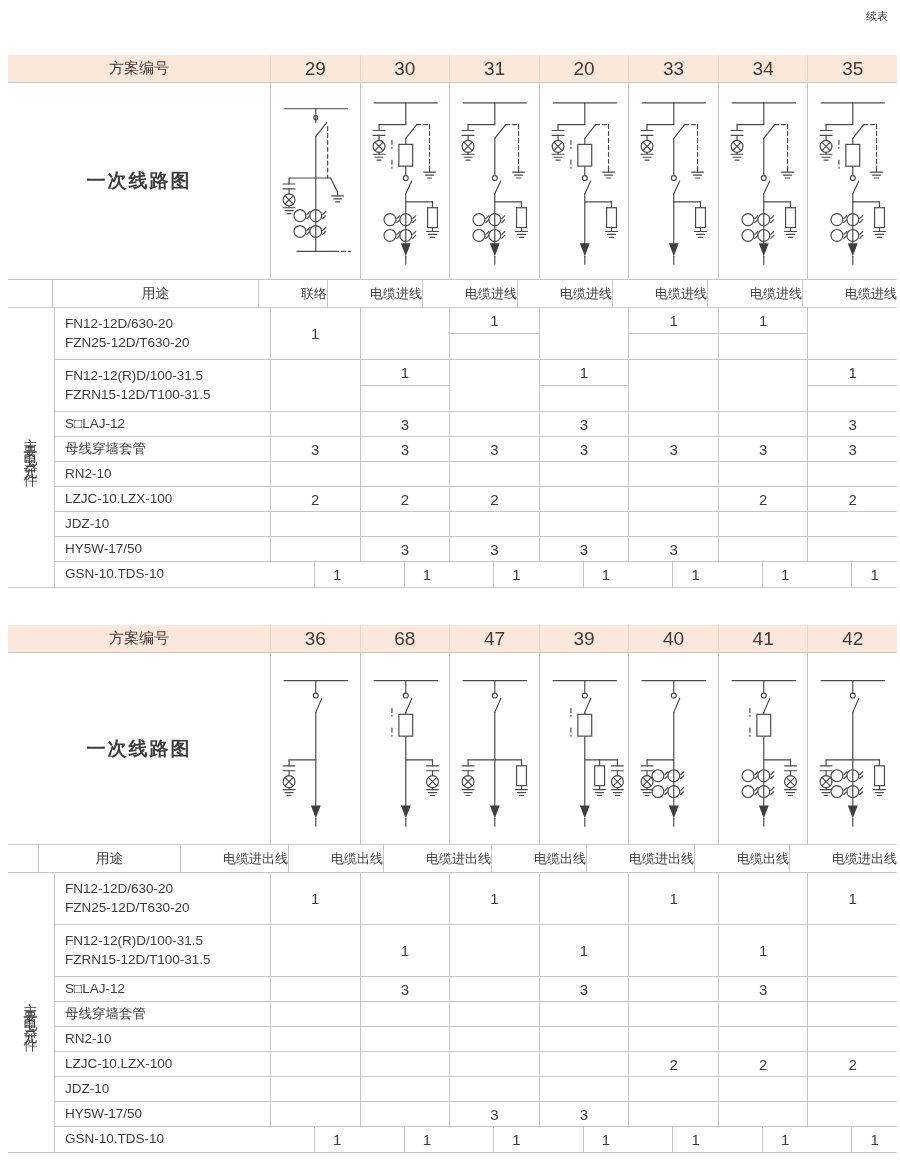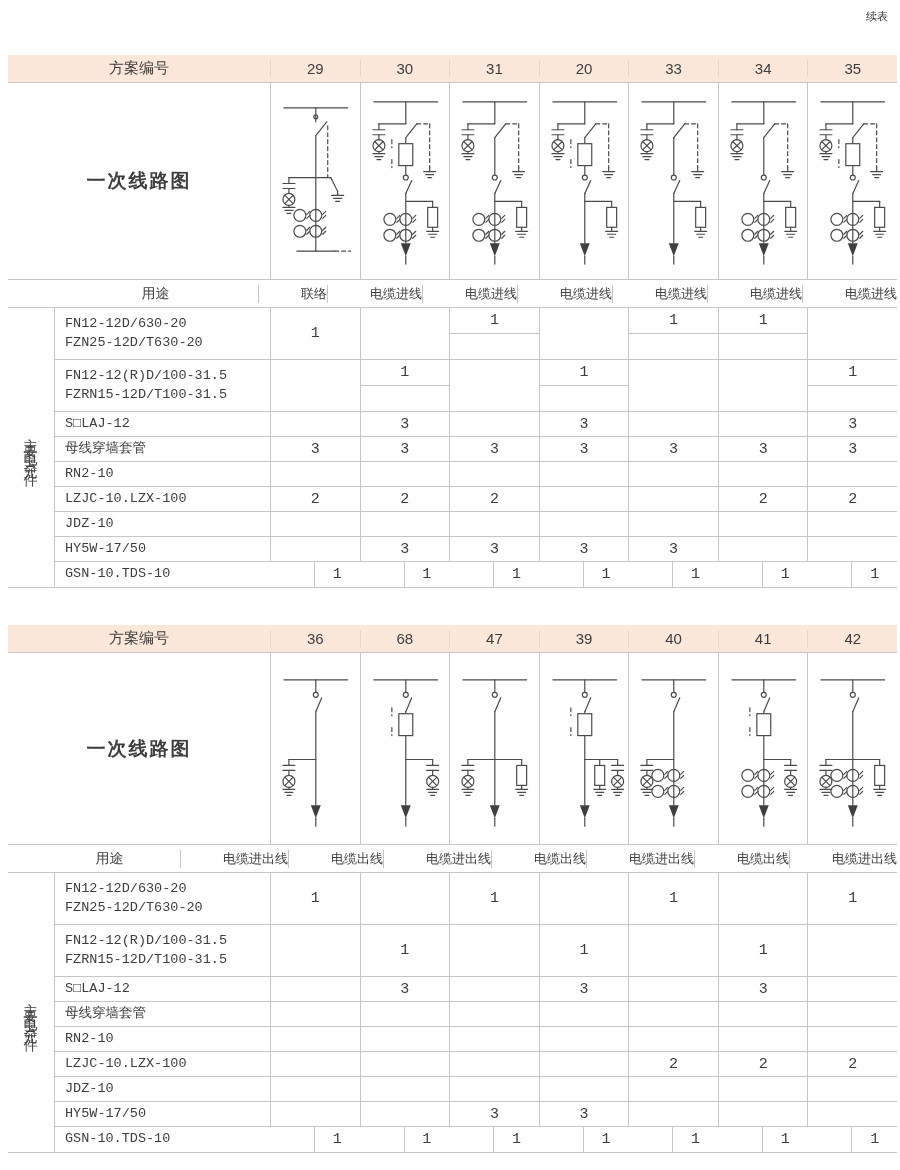--- a/index.html
+++ b/index.html
@@ -8,38 +8,38 @@
     --txt:#3d3d3d;
   }
   *{box-sizing:border-box;margin:0;padding:0;}
   html,body{background:#ffffff;}
   body{
     width:900px;height:1170px;position:relative;overflow:hidden;
     font-family:"Liberation Sans","DejaVu Sans",sans-serif;color:var(--txt);
   }
   .continued{position:absolute;top:9px;right:12px;font-size:11px;color:#333;}
   .vtable{position:absolute;left:8px;width:889px;border-bottom:1px solid var(--bd);background:#fff;}
-  .row{display:flex;width:100%;align-items:center;}
+  .row{display:flex;width:100%;}
   .hdr{height:27px;background:#fce8da;}
   .hlabel{width:262px;display:flex;align-items:center;justify-content:center;font-size:15px;}
-  .hnum{flex:1;display:flex;align-items:center;justify-content:center;font-size:15px;border-left:1px solid var(--pinkbd);}
+  .hnum{flex:1;display:flex;align-items:center;justify-content:center;font-size:19px;border-left:1px solid var(--pinkbd);}
   .diag{height:198px;border-top:1px solid var(--bd);border-bottom:1px solid var(--bd);}
   .diag.t2{height:193px;}
   .dlabel{width:262px;display:flex;align-items:center;justify-content:center;font-size:19px;letter-spacing:2px;font-weight:bold;}
   .dcell{flex:1;border-left:1px solid var(--bd);}
   .dcell svg{display:block;width:100%;height:100%;}
   .usage{height:28px;border-bottom:1px solid var(--bd);}
   .strip{width:47px;border-right:1px solid var(--bd);}
   .ulabel{width:215px;display:flex;align-items:center;justify-content:center;font-size:14px;}
   .ucell{flex:1;display:flex;align-items:center;justify-content:center;font-size:13px;border-left:1px solid var(--bd);white-space:nowrap;padding-left:42px;}
   .comp{display:flex;width:100%;}
   .vstrip{width:47px;border-right:1px solid var(--bd);display:flex;align-items:center;justify-content:center;}
   .vstrip span{writing-mode:vertical-rl;text-orientation:upright;font-size:14px;letter-spacing:7px;}
   .crows{flex:1;display:flex;flex-direction:column;}
-  .crow{display:flex;border-bottom:1px solid var(--bd);height:25px;font-family:Liberation Mono, monospace;}
+  .crow{display:flex;border-bottom:1px solid var(--bd);height:25px;}
   .crow.double{height:52px;}
   .crow:last-child{border-bottom:none;gap:44px;}
   .clabel{width:215px;display:flex;flex-direction:column;justify-content:center;padding-left:10px;font-size:13.5px;line-height:1.35;}
   .vcell{flex:1;border-left:1px solid var(--bd);display:flex;align-items:center;justify-content:center;font-size:15px;}
   .vcell.split{flex-direction:column;align-items:stretch;justify-content:flex-start;}
   .half{flex:1;display:flex;align-items:center;justify-content:center;font-size:15px;}
   .half.top{border-bottom:1px solid var(--bd);}
 </style>
 </head>
 <body>

